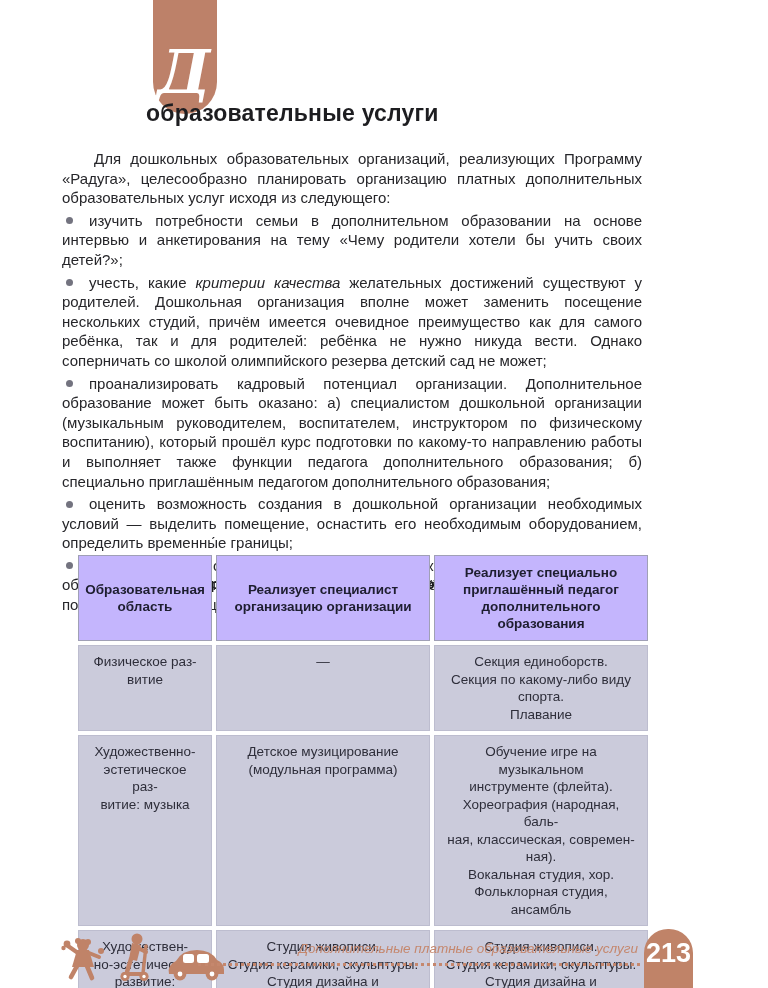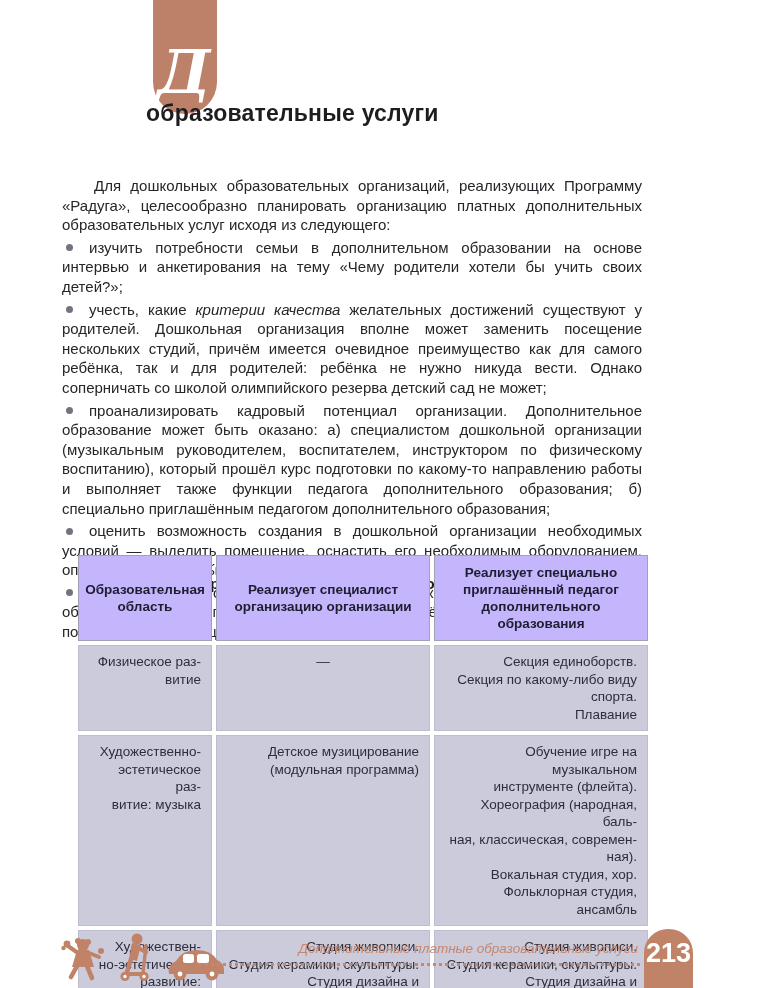--- a/index.html
+++ b/index.html
@@ -14,38 +14,38 @@
            font-size:60px;line-height:60px;}
 
   
   .title-line{position:absolute;font-weight:bold;font-size:23px;color:#1d1d20;
               letter-spacing:.2px;white-space:nowrap;}
   .title-line.l1{left:224px;top:80px;}
   .title-line.l2{left:146px;top:100px;}
 
   
   .bodytext{position:absolute;left:62px;top:149px;width:580px;
-            font-size:15px;line-height:19.6px;color:#26262a;text-align:justify;margin-top:27px;}
+            font-size:15px;line-height:19.6px;color:#26262a;text-align:justify;}
   .bodytext p{margin:0 0 3px 0;}
   .intro{text-indent:32px;}
   .bullet-dot{display:inline-block;width:7px;height:7px;border-radius:50%;
               background:#73737f;margin:0 16px 2px 4px;vertical-align:middle;}
   .it{font-style:italic;}
 
   
   .caption{position:absolute;left:62px;top:527px;width:580px;text-align:center;
            font-weight:bold;font-size:15px;color:#1d1d20;margin-top:48px;}
 
   
   .tbl{position:absolute;left:74px;top:551px;border-collapse:separate;border-spacing:4px;table-layout:fixed;}
   .tbl th{background:#c4b5fd;border:1px solid #a0a0b6;color:#1e1e30;
           font-size:13.5px;font-weight:bold;text-align:center;vertical-align:middle;
           padding:8px 6px;line-height:17px;white-space:pre-line;}
   .tbl td{background:#cbcbdb;border:1px solid #bdbdcf;color:#2e2e3a;
-          font-size:13.5px;text-align:right;vertical-align:top;
+          font-size:13.5px;text-align:center;vertical-align:top;
           padding:7px 10px;line-height:17.5px;white-space:pre-line;}
   .tbl td.center{text-align:center;}
 
   
   .f-icons{position:absolute;left:60px;top:932px;display:flex;align-items:flex-end;gap:10px;}
   .f-dots{position:absolute;left:198px;top:963px;width:442px;height:0;
           border-top:3px dotted #c5876d;}
   .f-label{position:absolute;left:198px;top:941px;width:440px;text-align:right;
            color:#c5876d;font-size:13.5px;white-space:nowrap;font-style:italic;}
   .badge{position:absolute;left:644px;top:929px;width:49px;height:59px;

